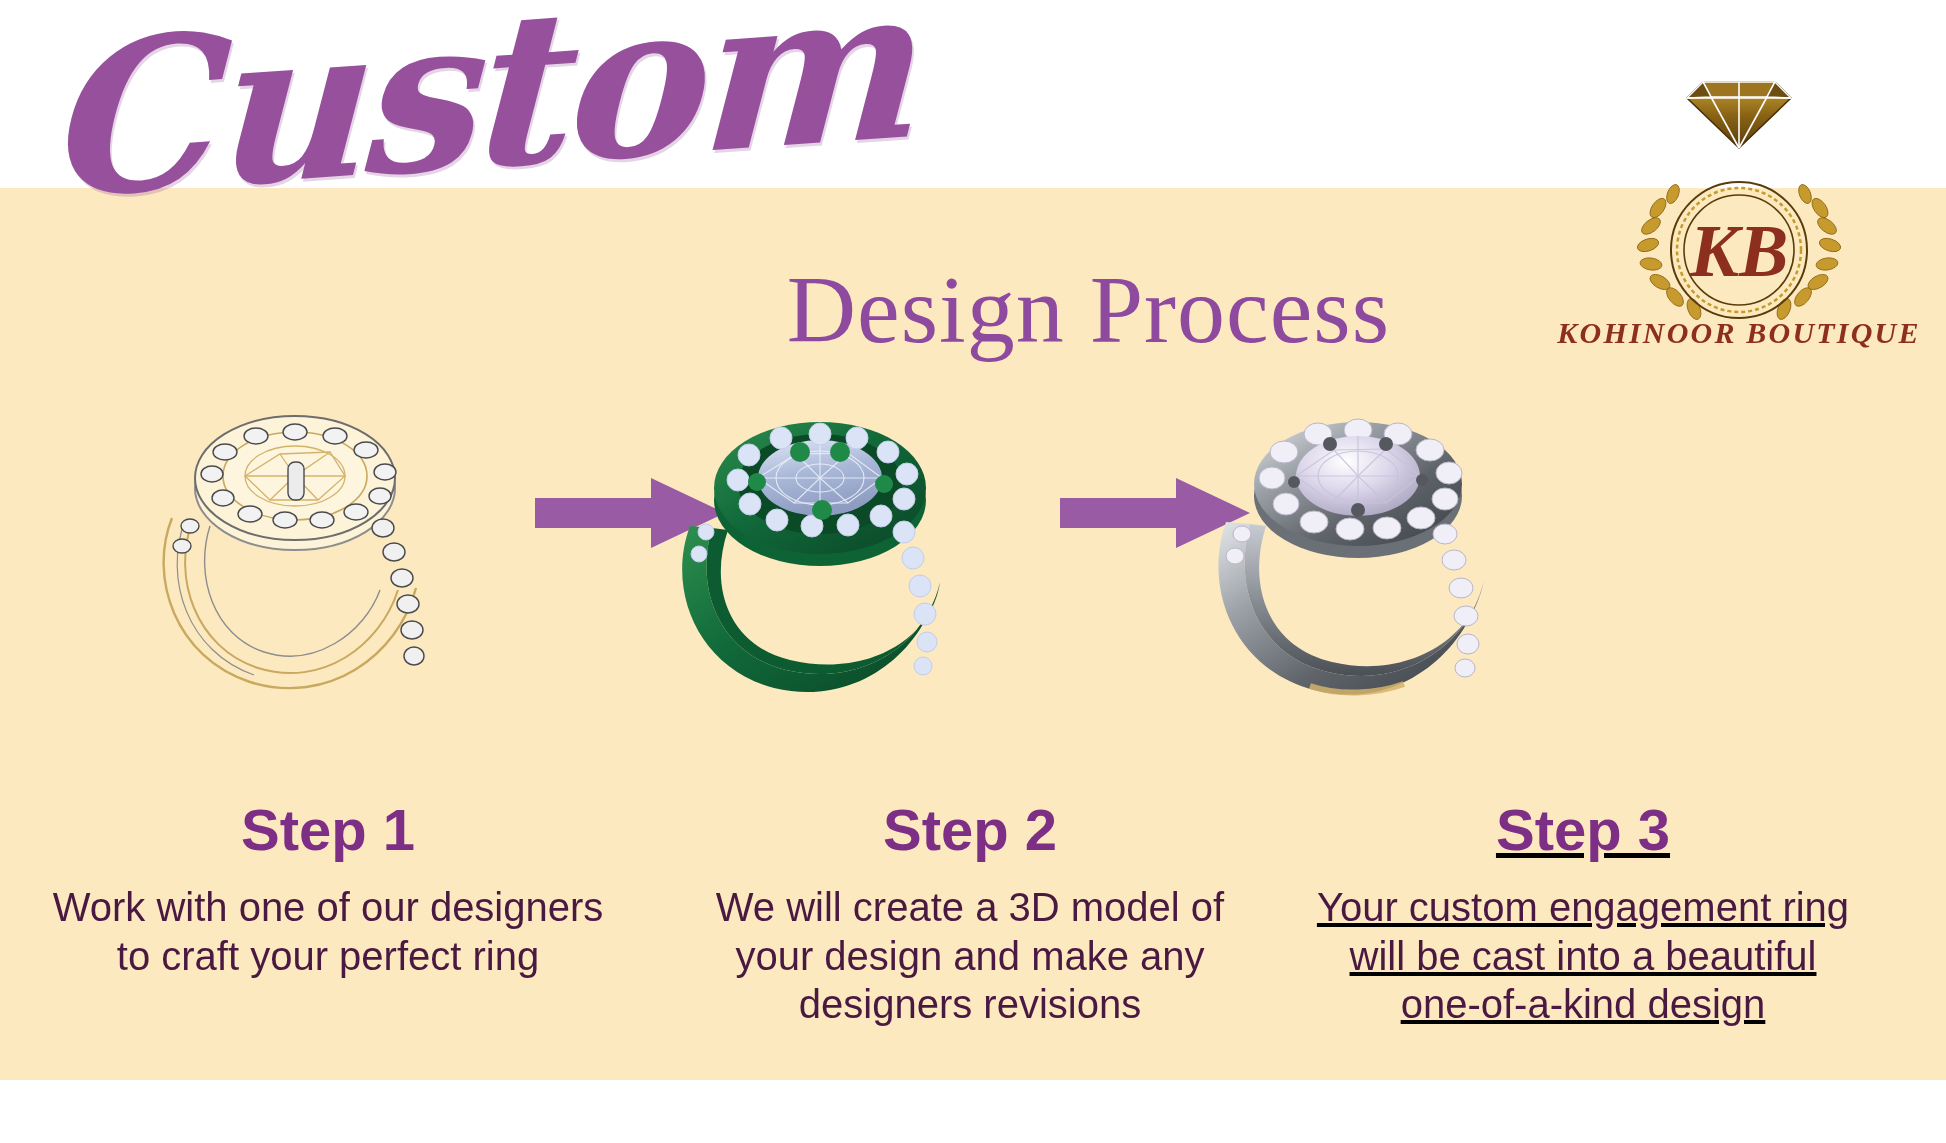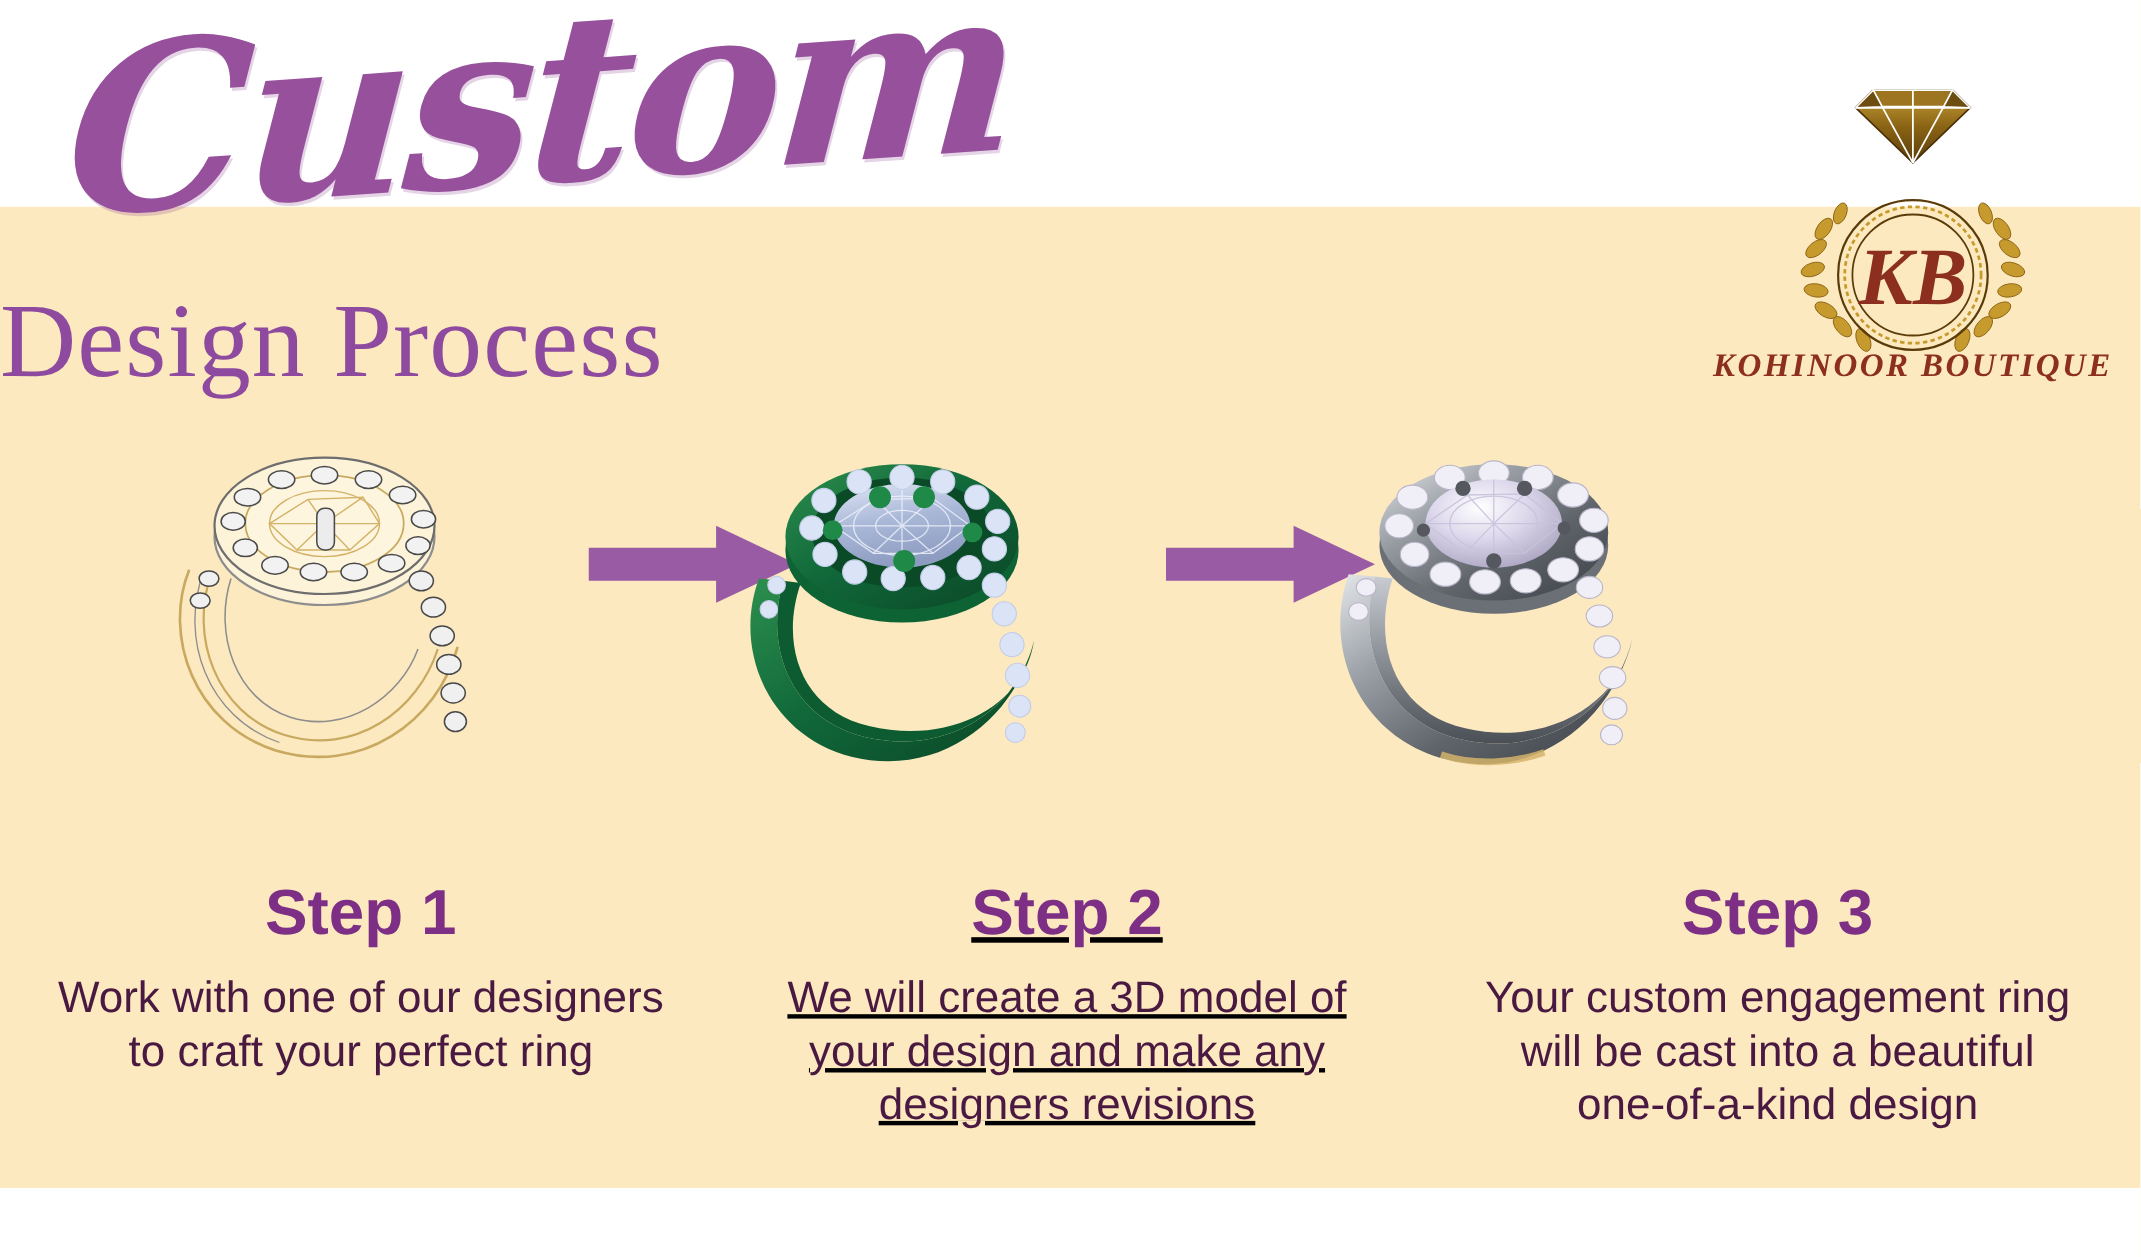--- a/index.html
+++ b/index.html
@@ -57,21 +57,21 @@
     transform: rotate(-4deg) skewX(-8deg);
     transform-origin: left bottom;
     white-space: nowrap;
     text-shadow: 2px 3px 0 rgba(150,80,156,0.25);
   }
   .title-subtitle {
     position: absolute;
     left: 0;
     top: 262px;
     width: 1390px;
-    text-align: left;
+    text-align: right;
     font-family: "Liberation Serif", serif;
     font-weight: 400;
     font-size: 96px;
     line-height: 1;
     color: #8d4a9e;
     letter-spacing: 1px;
   }
 
   
   .logo {
@@ -140,22 +140,22 @@
   .arrow.a2 { left: 1060px; }
 
   
   .step-col {
     position: absolute;
     top: 800px;
     width: 640px;
     text-align: center;
   }
   .step-col.c1 { left: 8px; }
-  .step-col.c2 { left: 650px; text-decoration: underline; }
-  .step-col.c3 { left: 1296px; }
+  .step-col.c2 { left: 650px; }
+  .step-col.c3 { left: 1263px; text-decoration: underline; }
 
   .step-title {
     font-family: "Liberation Sans", sans-serif;
     font-weight: 700;
     font-size: 58px;
     line-height: 1.05;
     color: #7d2f85;
     margin: 0 0 22px 0;
   }
   .step-body {

